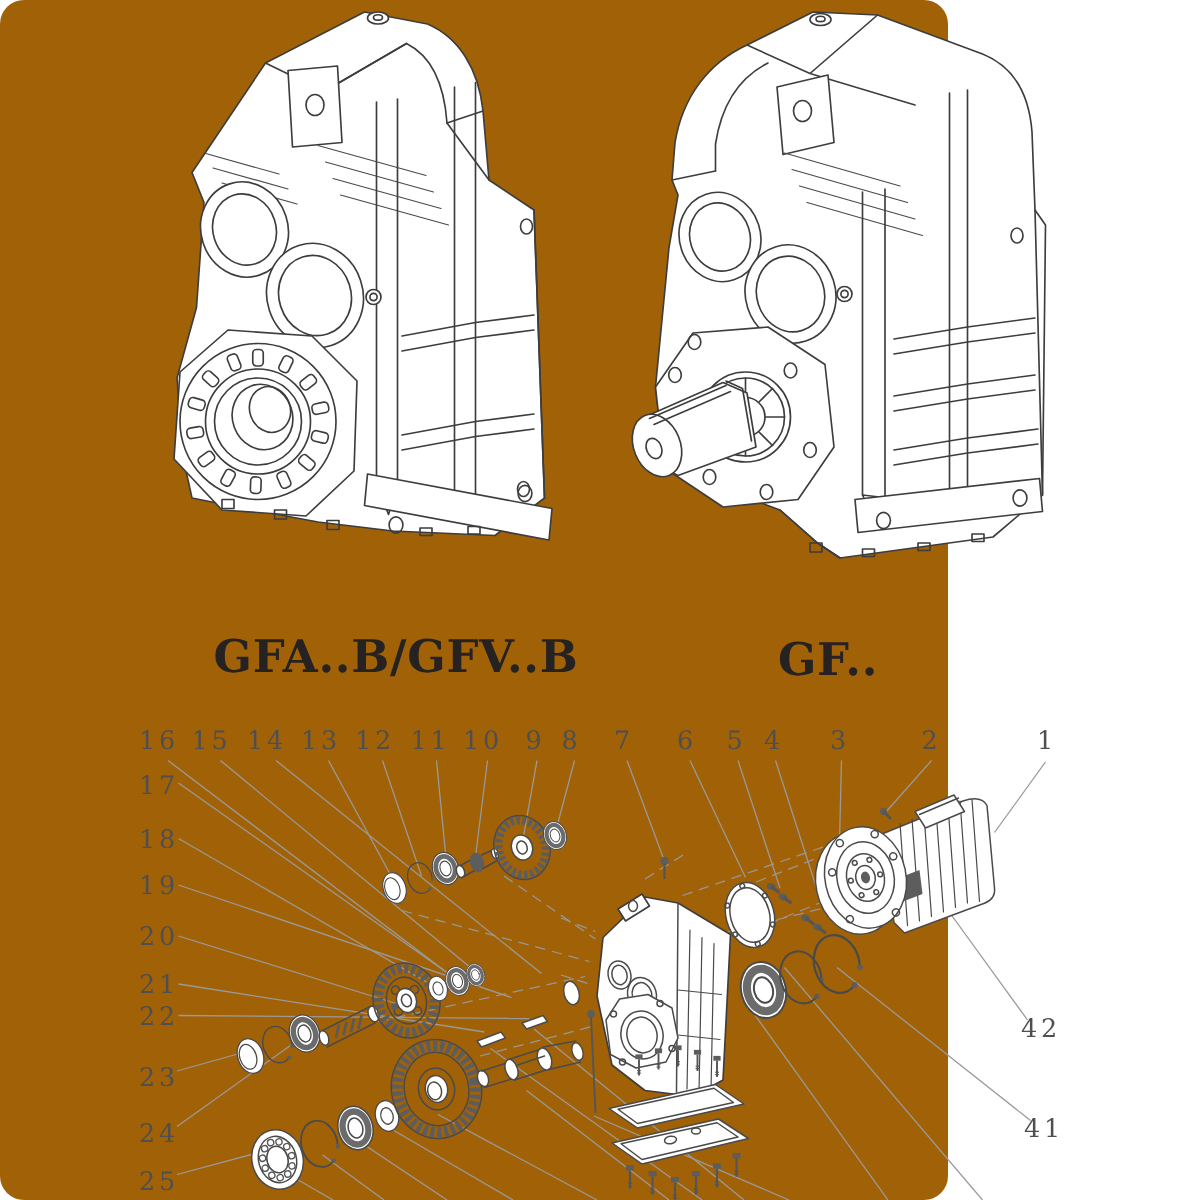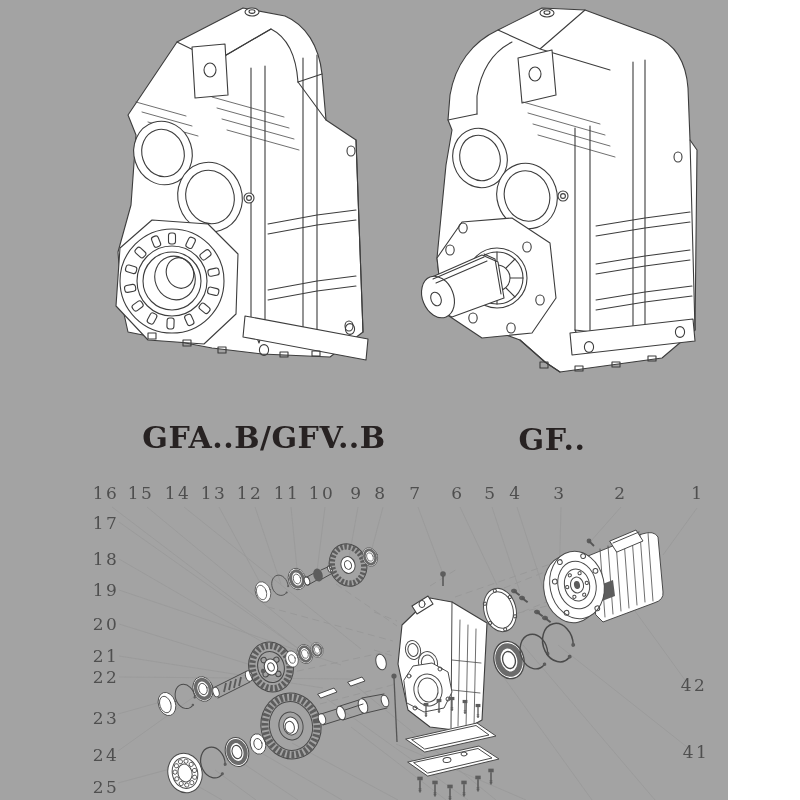--- a/index.html
+++ b/index.html
@@ -1,16 +1,16 @@
 <!DOCTYPE html>
 <html><head>
 <meta charset="utf-8">
 <style>
   html,body{margin:0;padding:0;background:#ffffff;width:800px;height:800px;overflow:hidden;}
-  .canvas{position:relative;width:728px;height:800px;background:#a3a3a3;}
+  .canvas{position:relative;width:632px;height:800px;background:#a16207;border-radius:16px;}
   svg{display:block;}
   
   .ln{stroke:#3d3d3d;stroke-width:1.1;fill:none;stroke-linejoin:round;stroke-linecap:round;}
   .lnw{stroke:#3d3d3d;stroke-width:1.1;fill:#ffffff;stroke-linejoin:round;stroke-linecap:round;}
   .thin{stroke:#4a4a4a;stroke-width:.8;fill:none;stroke-linecap:round;}
   
   .pt{stroke:#4a4a4a;stroke-width:1;fill:none;stroke-linejoin:round;stroke-linecap:round;}
   .ptw{stroke:#4a4a4a;stroke-width:1;fill:#ffffff;stroke-linejoin:round;stroke-linecap:round;}
   .dk{fill:#5d5d5d;stroke:none;}
   .teeth{fill:none;stroke:#5d5d5d;}

